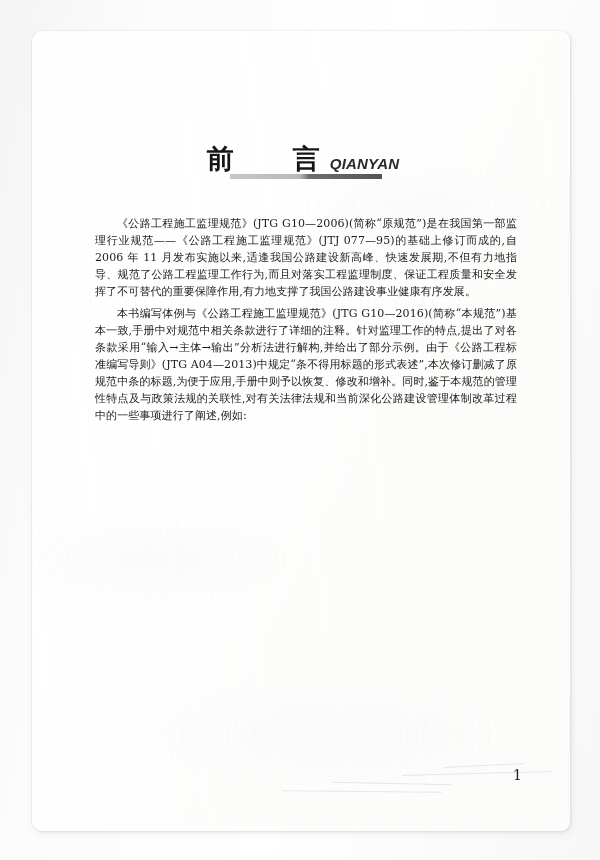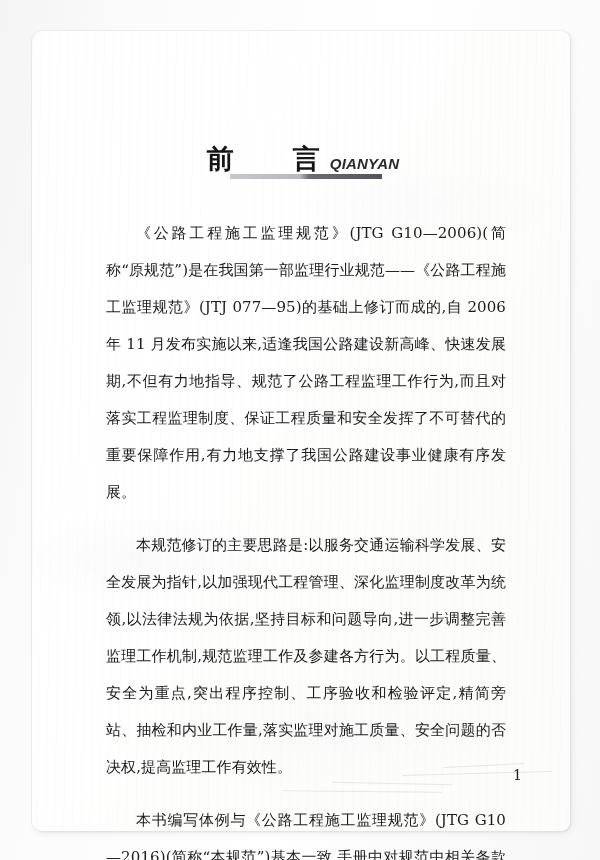--- a/index.html
+++ b/index.html
@@ -124,27 +124,27 @@
     background:
       linear-gradient(to right,
         rgba(190,190,194,0.85) 0%,
         rgba(176,176,182,0.9) 46%,
         rgba(96,96,102,0.92) 52%,
         rgba(74,74,80,0.95) 100%);
   }
 
   
   .para {
-    font-size: 15px;
-    line-height: 37px;
+    font-size: 11px;
+    line-height: 17px;
     color: #1b1b1b;
     text-align: justify;
     text-justify: inter-ideograph;
     text-indent: 2em;
-    margin: 16px;
+    margin: 5px;
     letter-spacing: 0.1px;
     -webkit-font-smoothing: none;
   }
   .para + .para { margin-top: 0px; }
 
   
   #page-number {
     position: absolute;
     left: 58px;
     top: 736px;
@@ -174,21 +174,20 @@
     </div>
 
     <div id="content">
 
       <div id="title-block">
         <span class="title-line"><span class="title-cn">前　言</span><span class="title-py">QIANYAN</span></span>
         <div id="title-underline"></div>
       </div>
 
       <p class="para">《公路工程施工监理规范》(JTG G10—2006)(简称“原规范”)是在我国第一部监理行业规范——《公路工程施工监理规范》(JTJ 077—95)的基础上修订而成的,自 2006 年 11 月发布实施以来,适逢我国公路建设新高峰、快速发展期,不但有力地指导、规范了公路工程监理工作行为,而且对落实工程监理制度、保证工程质量和安全发挥了不可替代的重要保障作用,有力地支撑了我国公路建设事业健康有序发展。</p>
-      <p class="para">本规范修订的主要思路是:以服务交通运输科学发展、安全发展为指针,以加强现代工程管理、深化监理制度改革为统领,以法律法规为依据,坚持目标和问题导向,进一步调整完善监理工作机制,规范监理工作及参建各方行为。以工程质量、安全为重点,突出程序控制、工序验收和检验评定,精简旁站、抽检和内业工作量,落实监理对施工质量、安全问题的否决权,提高监理工作有效性。</p>
       <p class="para">本书编写体例与《公路工程施工监理规范》(JTG G10—2016)(简称“本规范”)基本一致,手册中对规范中相关条款进行了详细的注释。针对监理工作的特点,提出了对各条款采用“输入→主体→输出”分析法进行解构,并给出了部分示例。由于《公路工程标准编写导则》(JTG A04—2013)中规定“条不得用标题的形式表述”,本次修订删减了原规范中条的标题,为便于应用,手册中则予以恢复、修改和增补。同时,鉴于本规范的管理性特点及与政策法规的关联性,对有关法律法规和当前深化公路建设管理体制改革过程中的一些事项进行了阐述,例如:</p>
 
     </div>
 
     <div id="page-number">1</div>
 
   </div>
 </div>
 
 </body></html>

